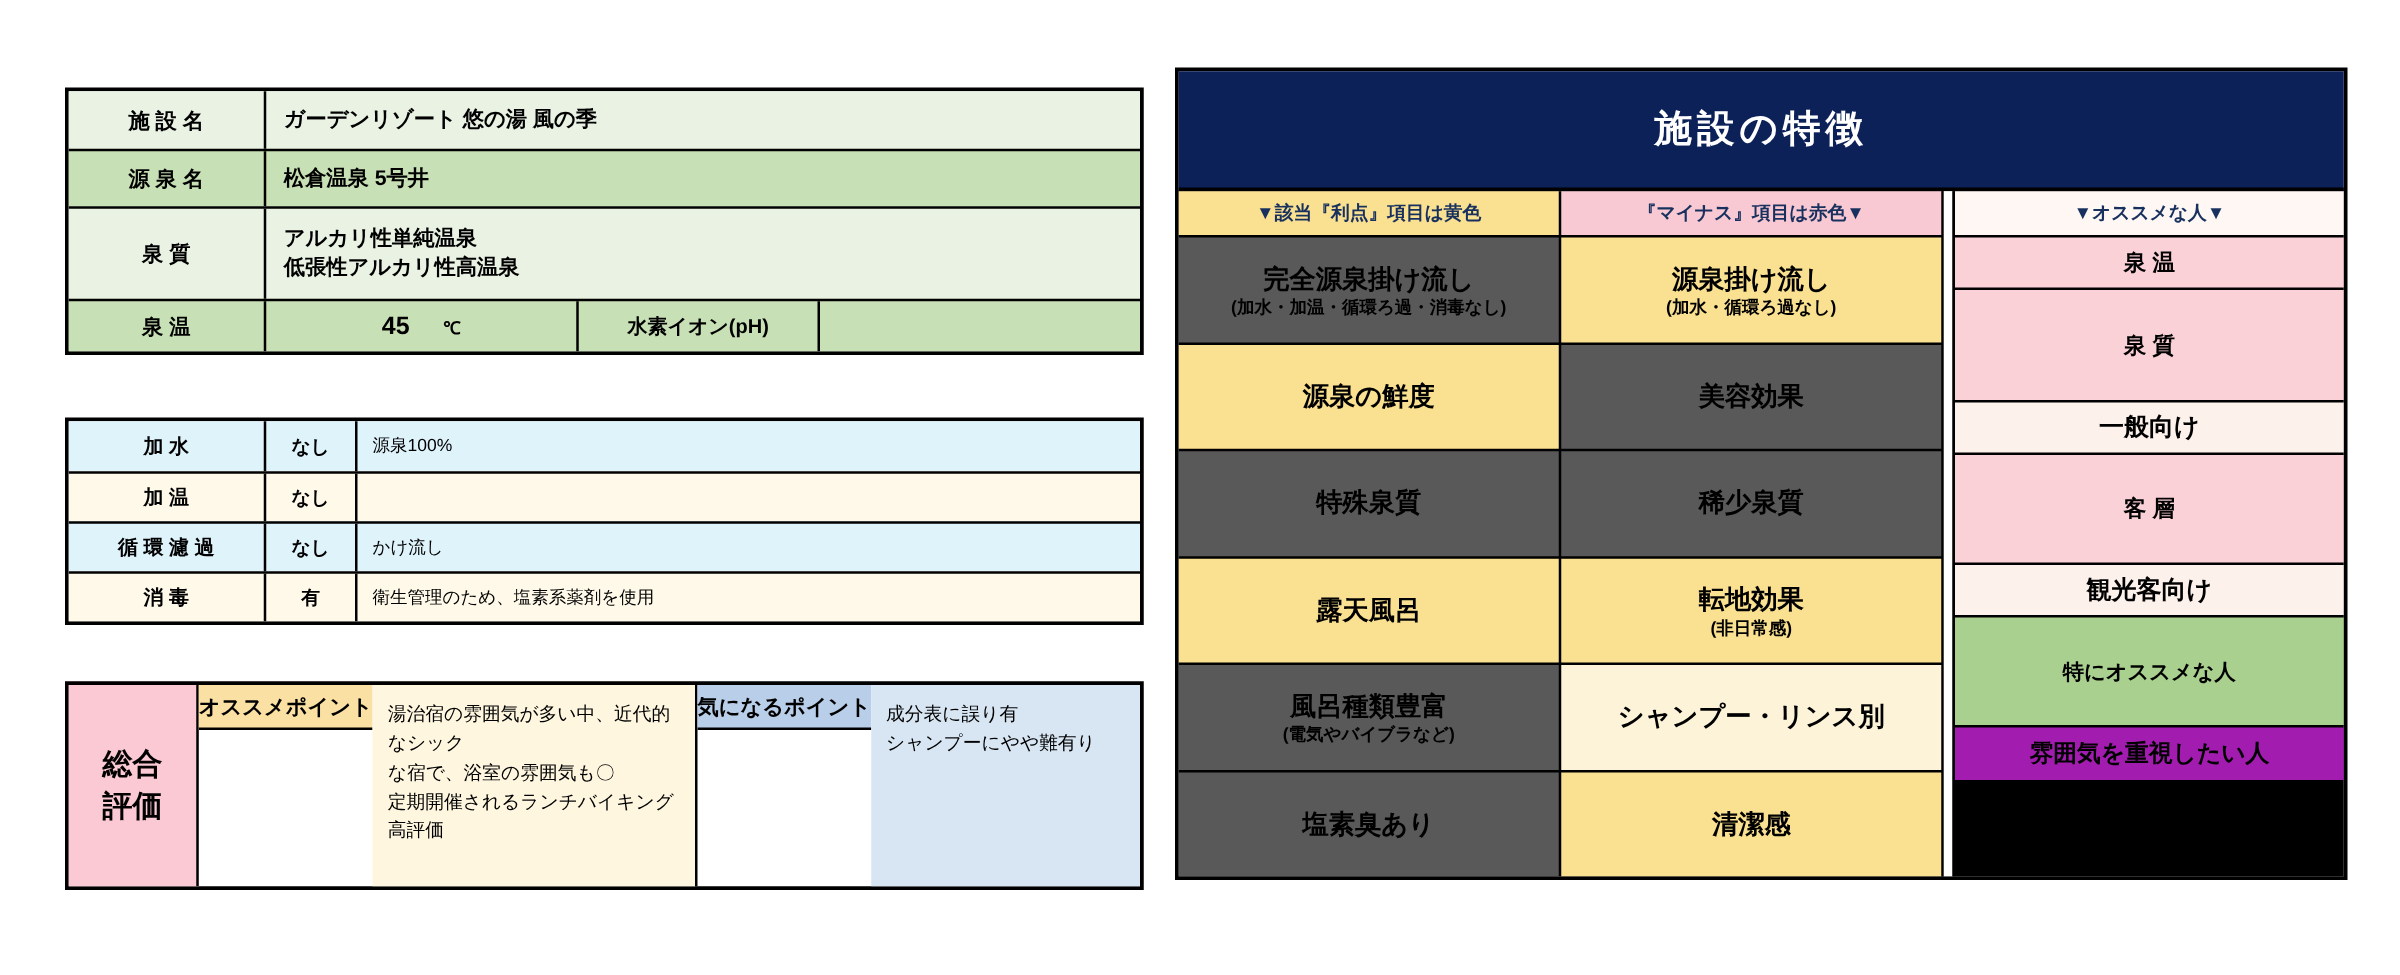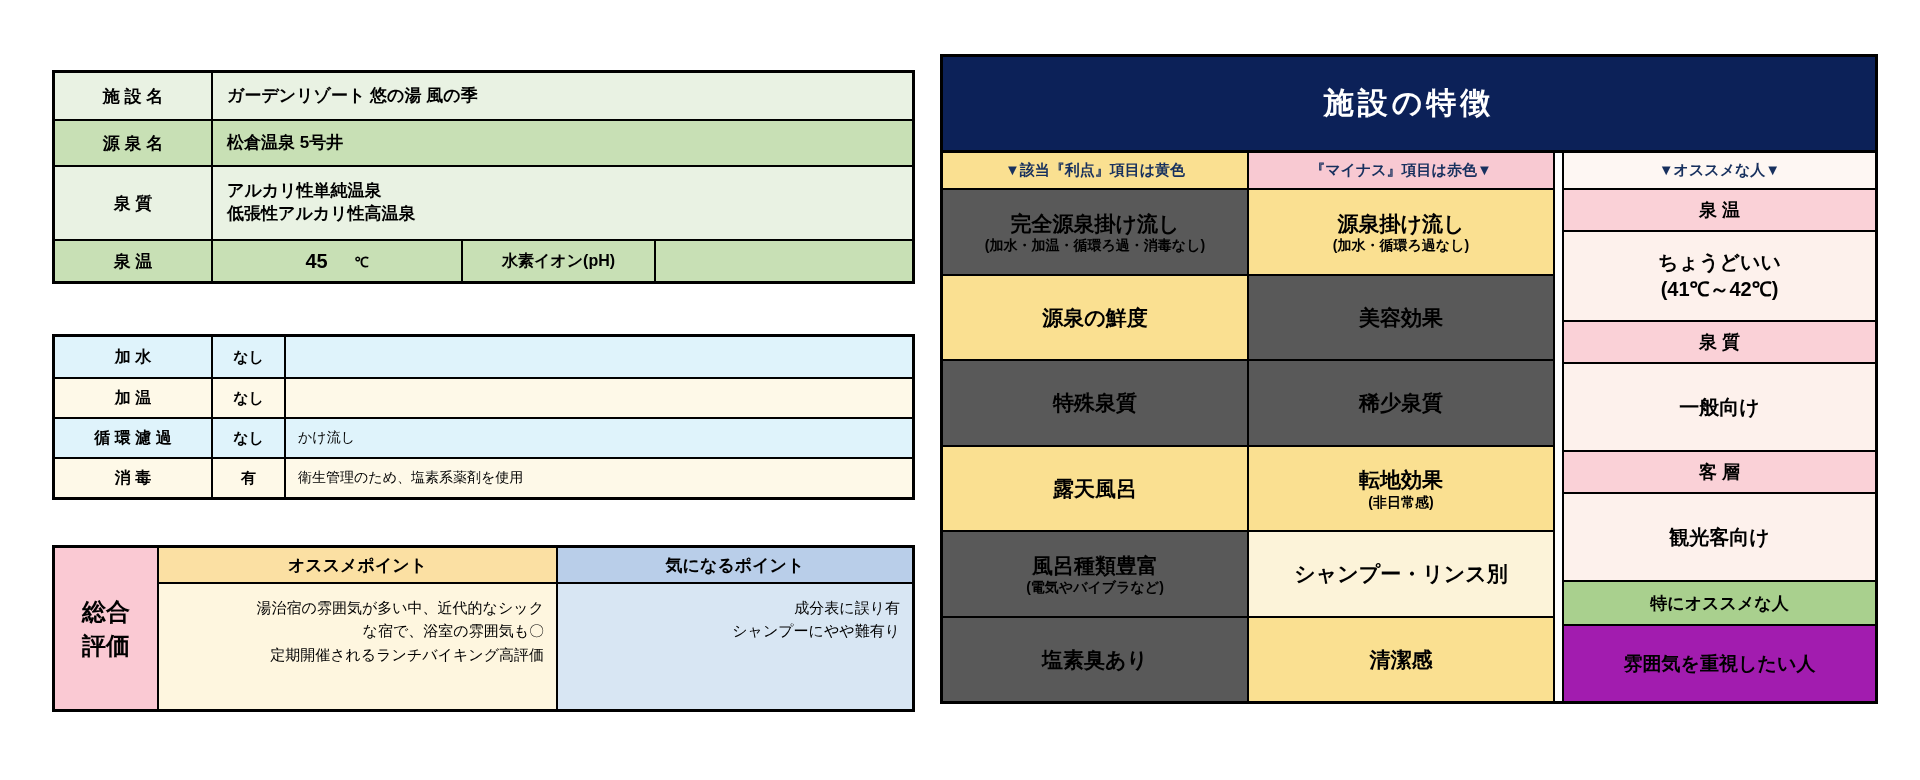--- a/index.html
+++ b/index.html
@@ -36,21 +36,21 @@
     justify-content: center; font-weight: bold; font-size: 16px; flex-shrink: 0; }
   .c-status { width: 73px; border-right: 2px solid #000; display: flex; align-items: center;
     justify-content: center; font-weight: bold; font-size: 15px; flex-shrink: 0; }
   .c-note { flex: 1; display: flex; align-items: center; padding-left: 12px; font-size: 14px; }
 
   
   #evaluation { left: 52px; top: 545px; width: 863px; height: 167px; display: flex; }
   .e-total { width: 104px; border-right: 2px solid #000; background: #FAC9D3; display: flex;
     align-items: center; justify-content: center; text-align: center; font-size: 24px;
     font-weight: 600; white-space: pre-line; line-height: 1.4; flex-shrink: 0; }
-  .e-col { display: flex; flex-direction: column; text-align: right; }
+  .e-col { display: flex; flex-direction: row; }
   .e-good { width: 399px; border-right: 2px solid #000; flex-shrink: 0; }
   .e-concern { flex: 1; }
   .e-head { height: 36px; border-bottom: 2px solid #000; display: flex; align-items: center;
     justify-content: center; font-size: 17px; font-weight: 600; flex-shrink: 0; }
   .e-body { flex: 1; padding: 12px 12px; font-size: 15px; line-height: 1.55;
     white-space: pre-line; }
   .eh-good { background: #FBE0A3; } .eb-good { background: #FEF6DF; }
   .eh-concern { background: #B9CEE9; } .eb-concern { background: #D8E6F3; }
 
   
@@ -106,20 +106,21 @@
       <span class="f-unit">℃</span>
     </div>
     <div class="f-ph-label">水素イオン(pH)</div>
   </div>
 </div>
 
 <div id="conditions" class="abs tbl">
   <div class="c-row bg-blue">
     <div class="c-label">加 水</div>
     <div class="c-status">なし</div>
+    <div class="c-note">源泉100%</div>
   </div>
   <div class="c-row bg-cream">
     <div class="c-label">加 温</div>
     <div class="c-status">なし</div>
     <div class="c-note"></div>
   </div>
   <div class="c-row bg-blue">
     <div class="c-label">循 環 濾 過</div>
     <div class="c-status">なし</div>
     <div class="c-note">かけ流し</div>
@@ -200,22 +201,20 @@
       <div class="cell c-yellow">
         <span class="c-main">清潔感</span>
       </div>
     </div>
 
     <div class="ft-gap"></div>
 
     <div class="ft-rightcol">
       <div class="cell legend lg-white">▼オススメな人▼</div>
       <div class="cell r-label">泉 温</div>
-      <div class="cell r-content">ちょうどいい
-(41℃～42℃)</div>
       <div class="cell r-label">泉 質</div>
       <div class="cell r-content">一般向け</div>
       <div class="cell r-label">客 層</div>
       <div class="cell r-content">観光客向け</div>
       <div class="cell r-green-label">特にオススメな人</div>
       <div class="cell r-green-content">雰囲気を重視したい人</div>
     </div>
 
   </div>
 </div>

